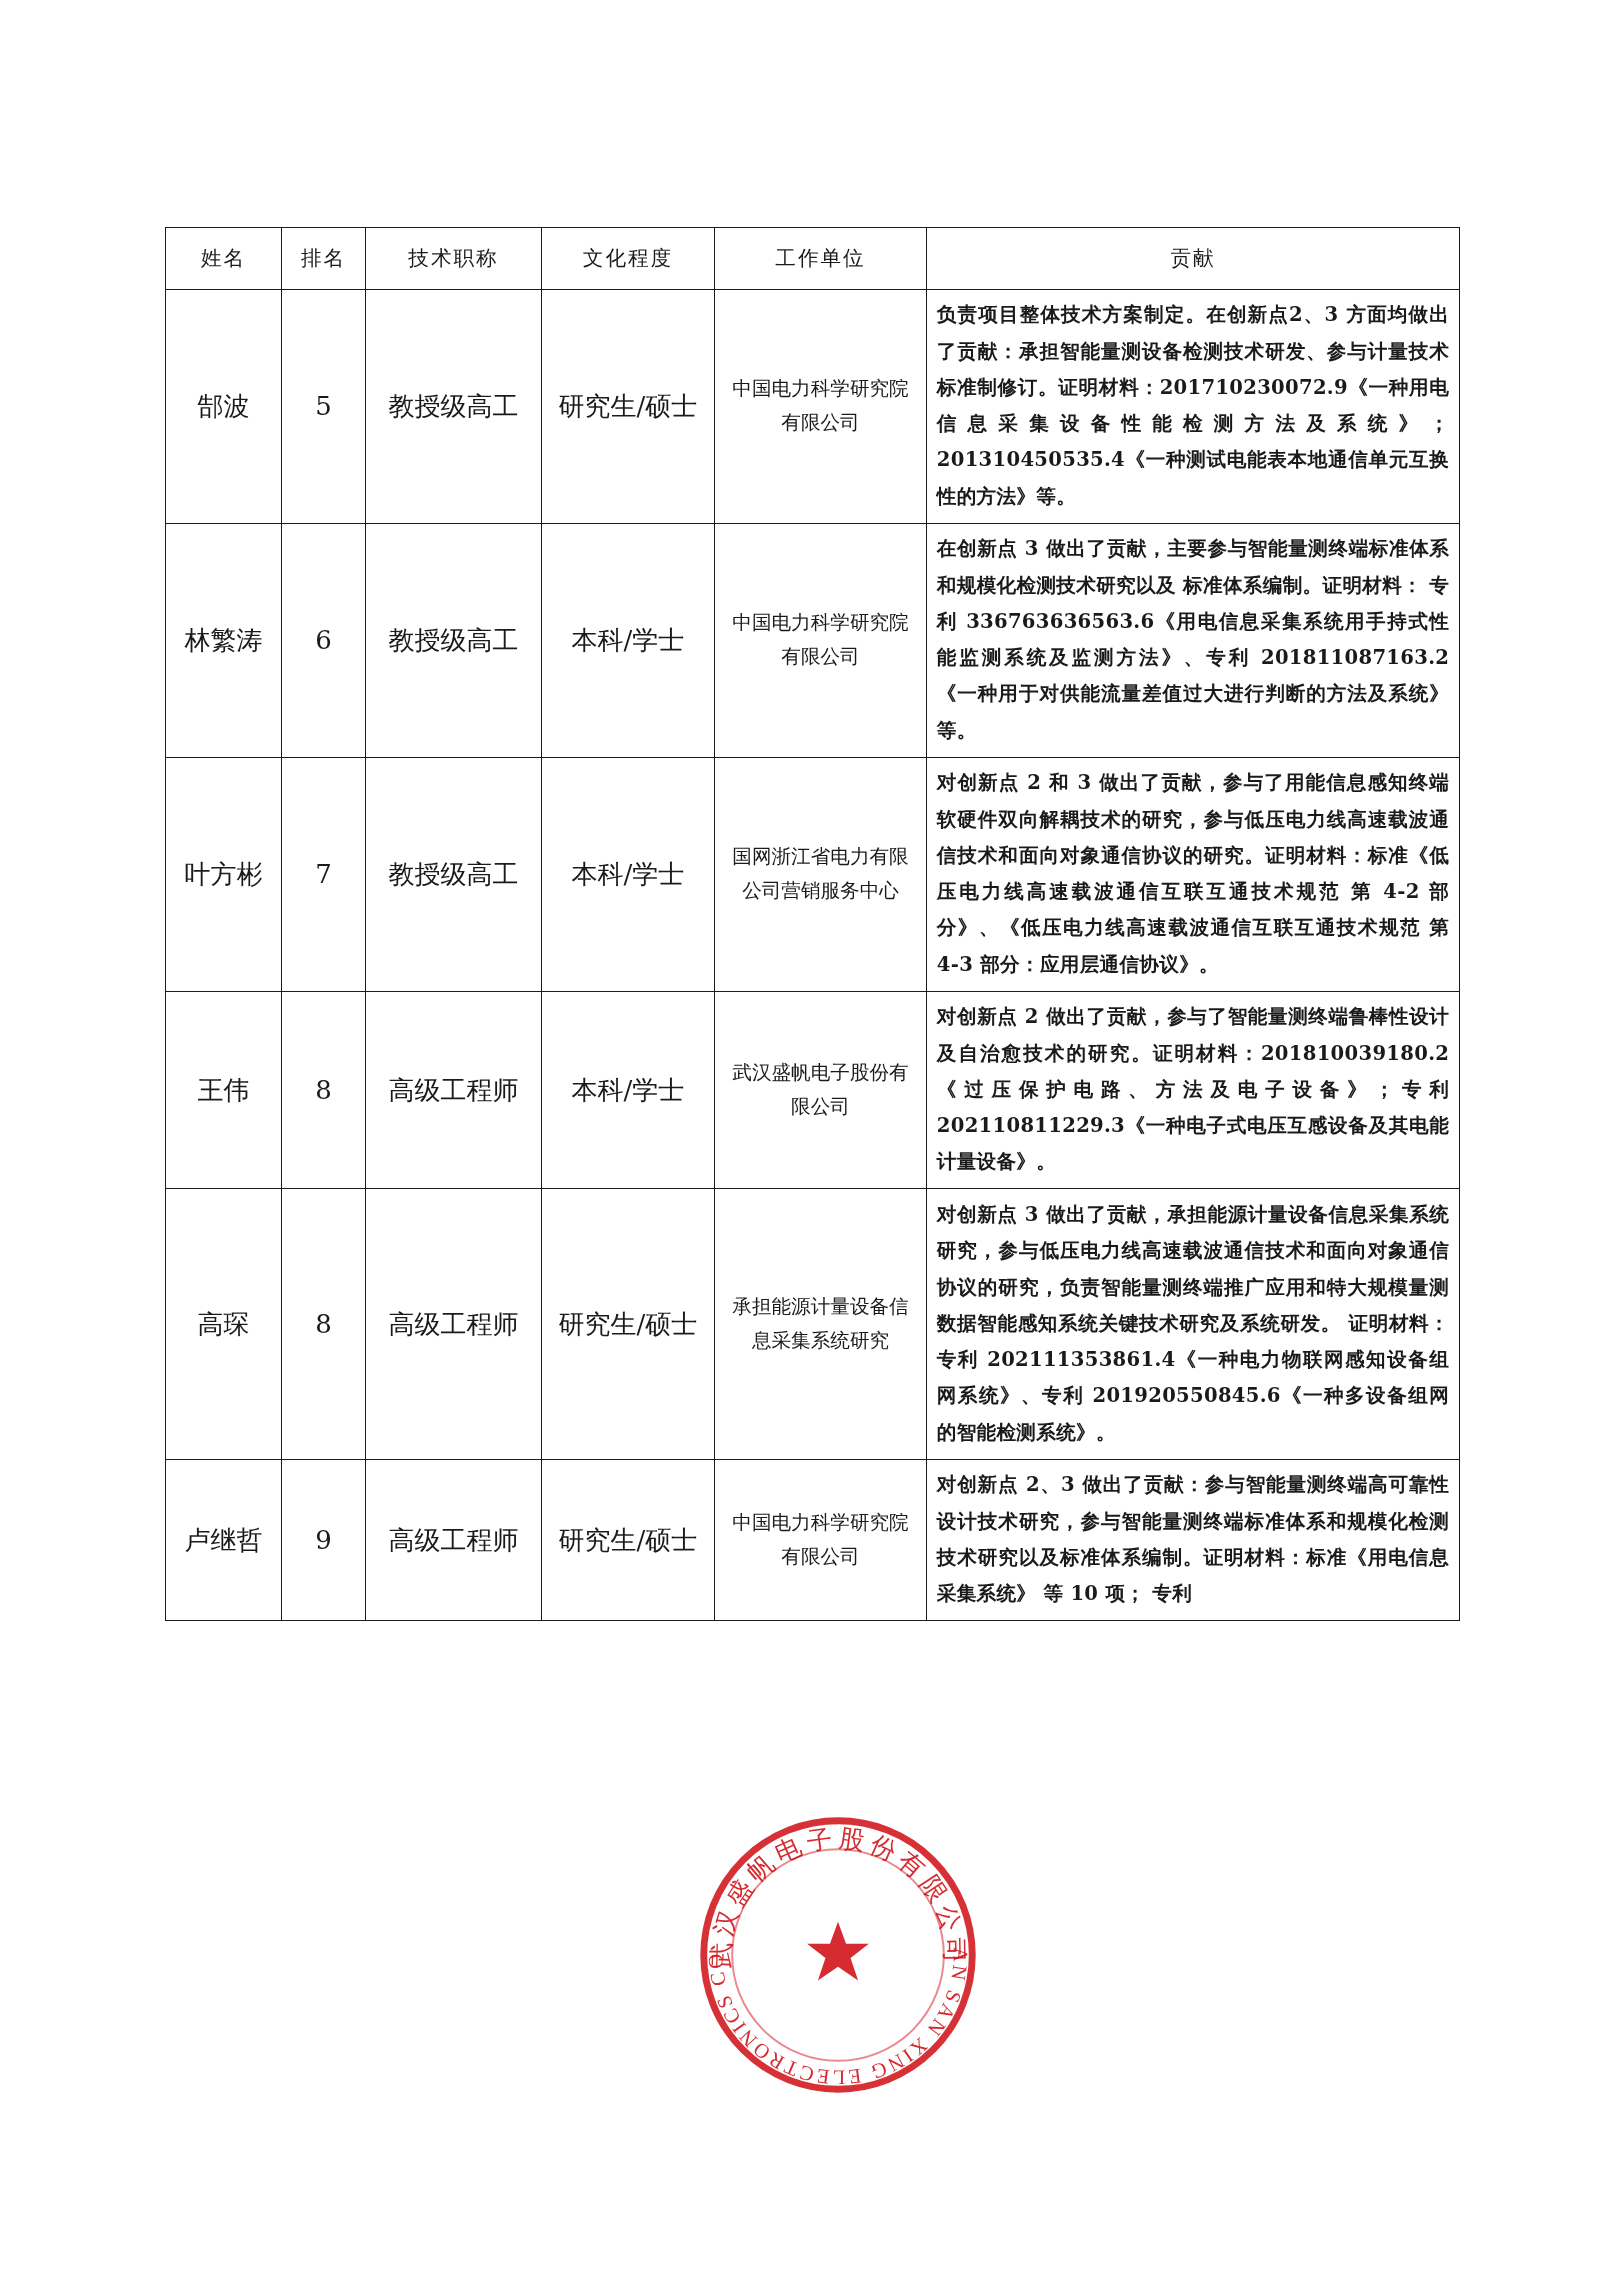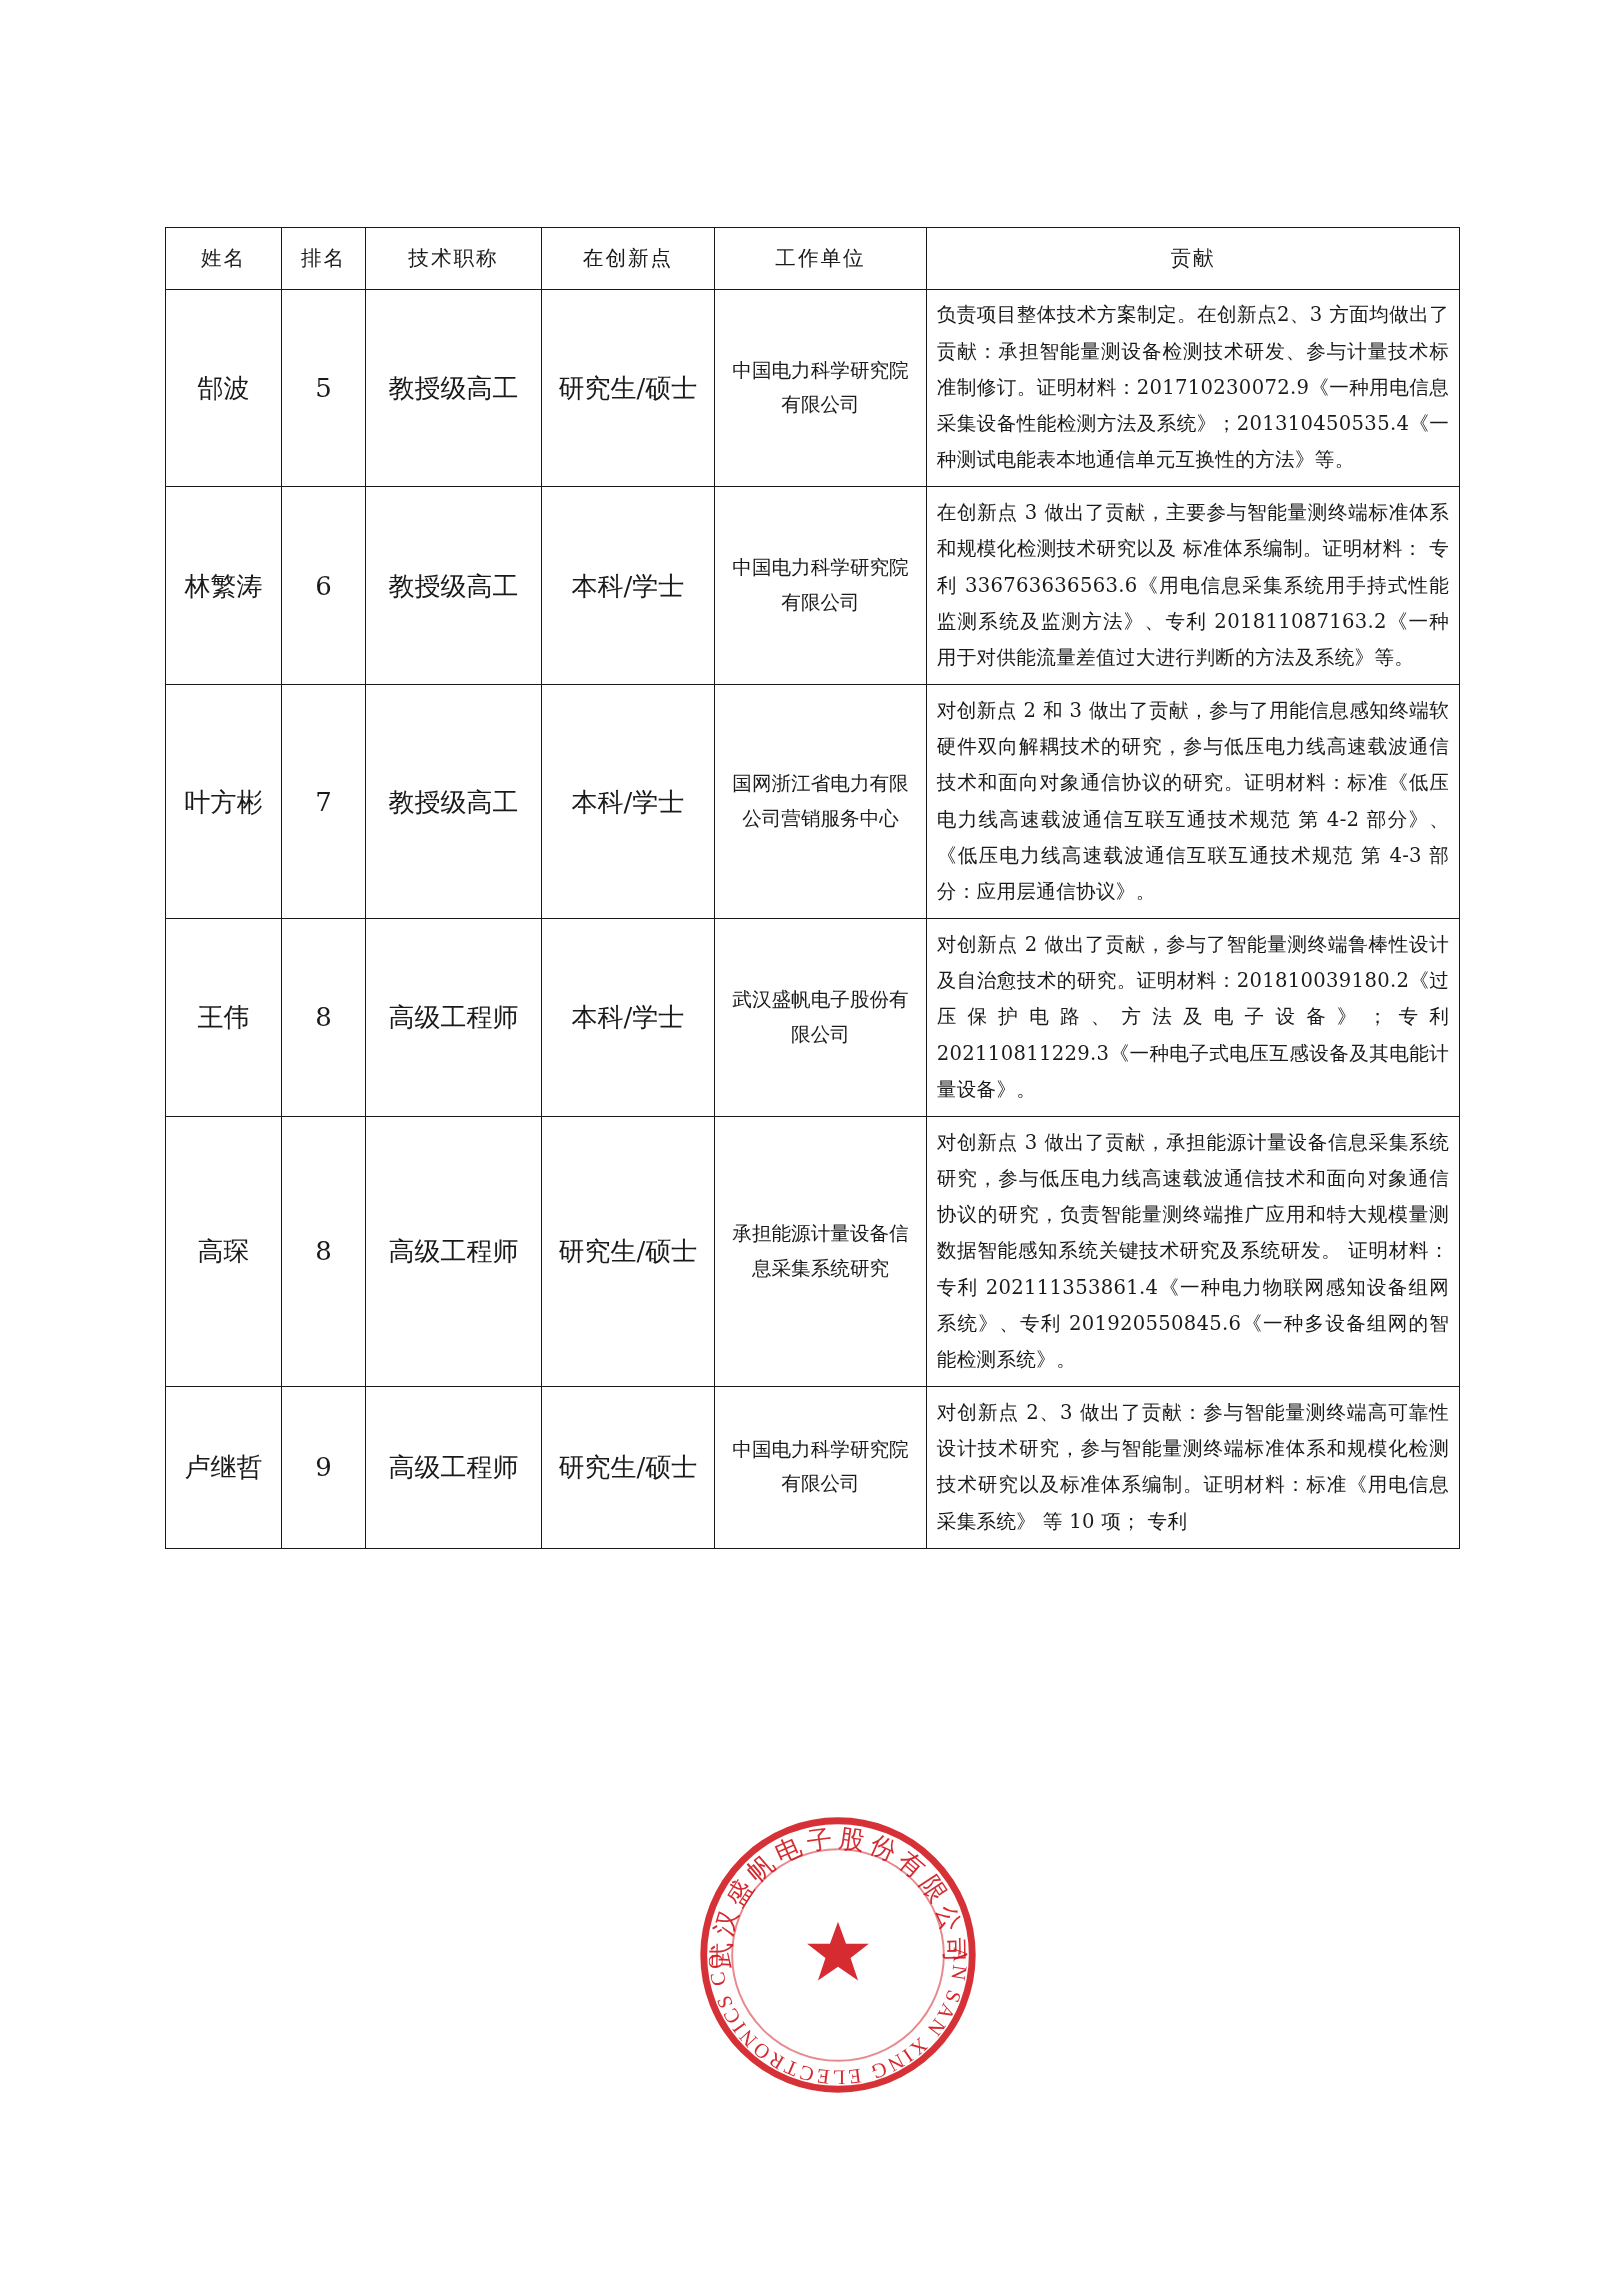--- a/index.html
+++ b/index.html
@@ -66,20 +66,21 @@
     text-align: justify;
     text-align-last: left;
     font-size: 19.6px;
     line-height: 1.85;
     vertical-align: top;
     padding: 13.7px 13.7px 13.7px 13.7px;
     letter-spacing: 0.3px;
   }
   td.c-contrib.justify-all {
     text-align: justify;
+    font-weight: bold;
   }
   
   .seal {
     position: absolute;
     left: 691px;
     top: 1808px;
     width: 294px;
     height: 294px;
     pointer-events: none;
   }
@@ -102,21 +103,21 @@
         <col class="col-title">
         <col class="col-edu">
         <col class="col-org">
         <col class="col-contrib">
       </colgroup>
       <thead>
         <tr>
           <th>姓名</th>
           <th>排名</th>
           <th>技术职称</th>
-          <th>在创新点</th>
+          <th>文化程度</th>
           <th>工作单位</th>
           <th>贡献</th>
         </tr>
       </thead>
       <tbody>
         <tr>
           <td class="c-name">郜波</td>
           <td class="c-rank">5</td>
           <td class="c-title">教授级高工</td>
           <td class="c-edu">研究生/硕士</td>

